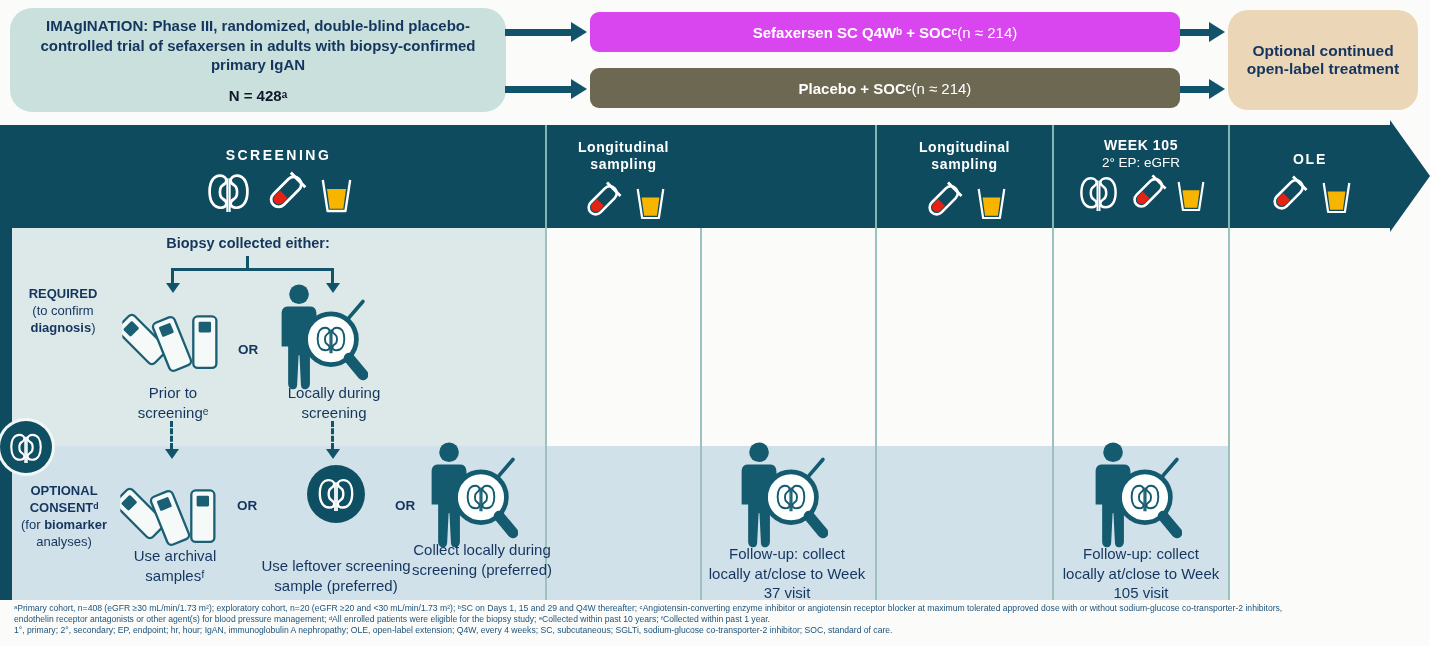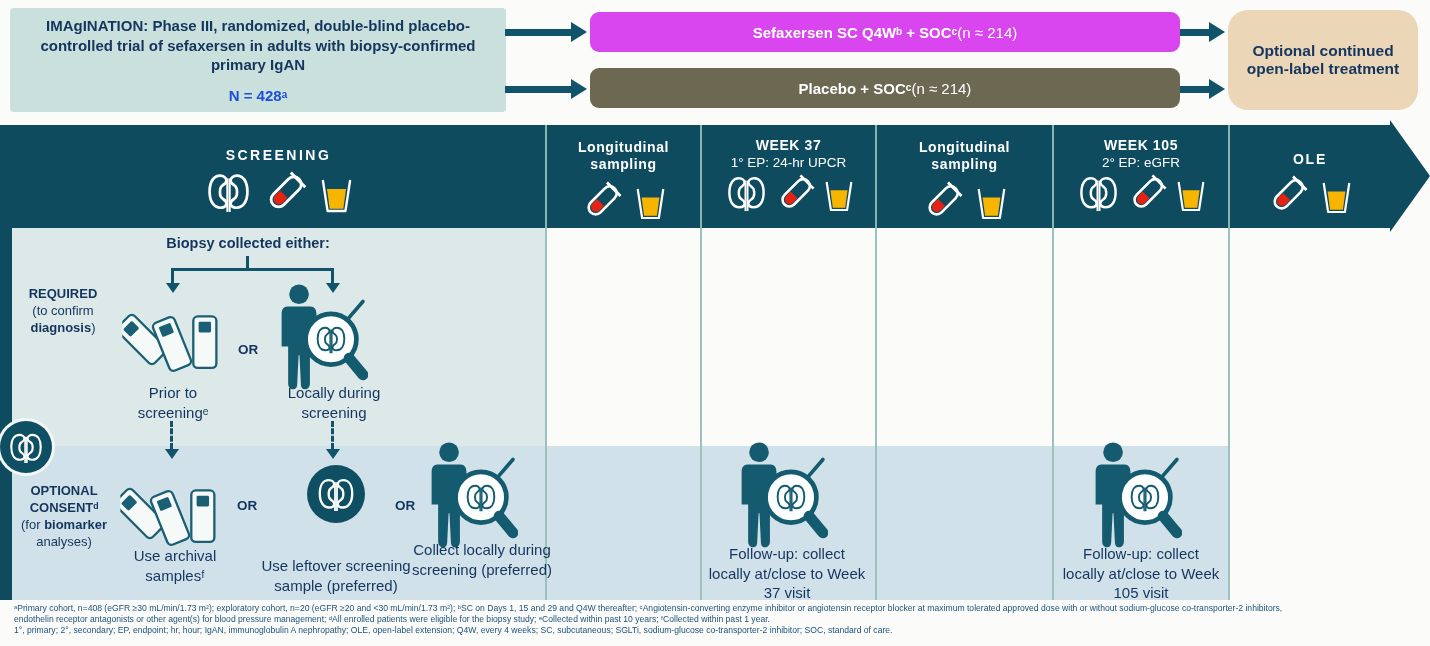--- a/index.html
+++ b/index.html
@@ -3,24 +3,24 @@
 <meta charset="utf-8">
 <style>
   html,body{margin:0;padding:0;}
   body{font-family:"Liberation Sans","DejaVu Sans",sans-serif;background:#fff;}
   #stage{position:relative;width:1430px;height:646px;background:#fbfcf9;overflow:hidden;}
   .abs{position:absolute;}
   .b{font-weight:bold;}
   .blk{display:block;}
 
   
-  .trial-box{left:10px;top:8px;width:496px;height:104px;background:#c9e0dc;border-radius:4px;
+  .trial-box{left:10px;top:8px;width:496px;height:104px;background:#c9e0dc;border-radius:22px;
              display:flex;flex-direction:column;align-items:center;justify-content:center;text-align:center;}
   .trial-box .t{font-weight:bold;font-size:15px;line-height:1.3;color:#14355e;padding:0 22px;}
-  .trial-box .n{font-weight:bold;font-size:15px;color:#1d4ed8;margin-top:12px;}
+  .trial-box .n{font-weight:bold;font-size:15px;color:#0f172a;margin-top:12px;}
   .arm{height:40px;border-radius:9px;display:flex;align-items:center;justify-content:center;
        color:#fff;font-size:15px;white-space:pre;}
   .arm1{left:590px;top:12px;width:590px;background:#d946ef;}
   .arm2{left:590px;top:68px;width:590px;background:#6c6852;}
   .ole-box{left:1228px;top:10px;width:190px;height:100px;background:#ecd6b8;border-radius:20px;
            display:flex;align-items:center;justify-content:center;text-align:center;
            font-weight:bold;font-size:15.5px;color:#14355e;padding:0 12px;box-sizing:border-box;}
 
   
   .h-arrow{height:7px;background:#11536a;}
@@ -148,35 +148,20 @@
     <div class="icon-row" style="margin-top:8px;">
       <svg class="ic" width="40" height="40" style="color:#fff">
           <use href="#sym-tube"></use>
         </svg>
       <svg class="ic" width="29" height="33" style="color:#fff">
           <use href="#sym-cup"></use>
         </svg>
     </div>
   </div>
 
-  <div class="abs tl-col sep" style="left:700px;width:175px;">
-    <div class="tl-title" style="margin-top:12px;">WEEK 37</div>
-    <div class="tl-sub">1° EP: 24-hr UPCR</div>
-    <div class="icon-row" style="margin-top:3px;gap:9px;">
-      <svg class="ic" width="43" height="38" style="color:#fff">
-          <use href="#sym-kidney"></use>
-        </svg>
-      <svg class="ic" width="39" height="39" style="color:#fff">
-          <use href="#sym-tube"></use>
-        </svg>
-      <svg class="ic" width="28" height="32" style="color:#fff">
-          <use href="#sym-cup"></use>
-        </svg>
-    </div>
-  </div>
 
   <div class="abs tl-col sep" style="left:875px;width:177px;">
     <div class="tl-title" style="margin-top:14px;max-width:120px;">Longitudinal sampling</div>
     <div class="icon-row" style="margin-top:8px;">
       <svg class="ic" width="40" height="40" style="color:#fff">
           <use href="#sym-tube"></use>
         </svg>
       <svg class="ic" width="29" height="33" style="color:#fff">
           <use href="#sym-cup"></use>
         </svg>

